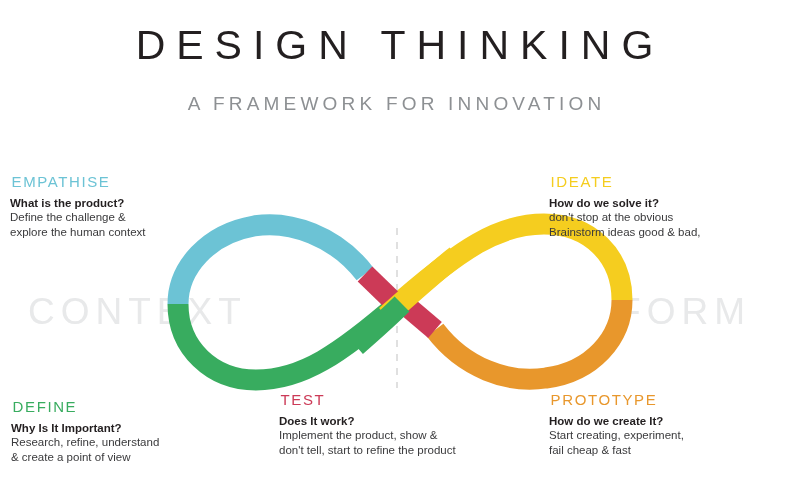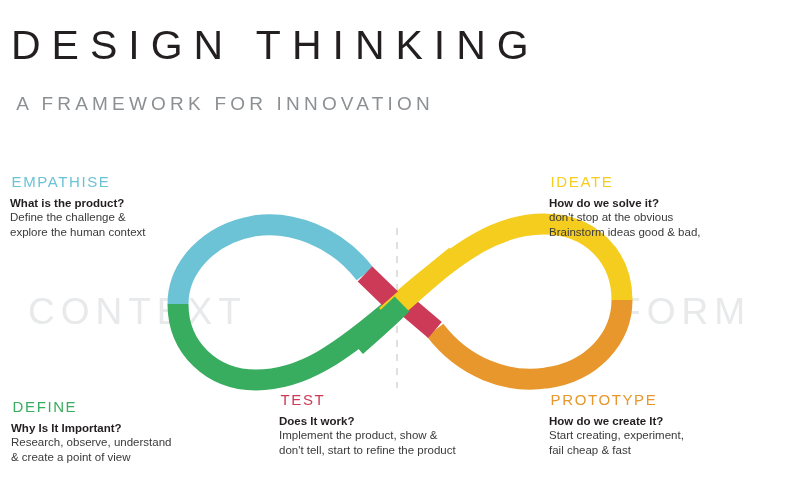--- a/index.html
+++ b/index.html
@@ -15,20 +15,21 @@
     font-family: "Liberation Sans", sans-serif;
     color: #231f20;
   }
 
   
   .header {
     position: absolute;
     top: 0;
     left: 0;
     width: 789px;
+    text-align: center;
   }
   .title {
     margin: 0;
     padding-top: 24px;
     font-size: 41px;
     font-weight: 400;
     letter-spacing: 11px;
     color: #231f20;
     text-indent: 11px;
     line-height: 1.05;
@@ -143,21 +144,21 @@
 <div class="stage stage-ideate">
   <p class="stage-title" style="color: rgb(245, 205, 31);">IDEATE</p>
   <p class="stage-question">How do we solve it?</p>
   <p class="stage-line">don't stop at the obvious</p>
   <p class="stage-line">Brainstorm ideas good &amp; bad,</p>
 </div>
 
 <div class="stage stage-define">
   <p class="stage-title" style="color: rgb(56, 172, 95);">DEFINE</p>
   <p class="stage-question">Why Is It Important?</p>
-  <p class="stage-line">Research, observe, understand</p>
+  <p class="stage-line">Research, refine, understand</p>
   <p class="stage-line">&amp; create a point of view</p>
 </div>
 
 <div class="stage stage-test">
   <p class="stage-title" style="color: rgb(204, 58, 87);">TEST</p>
   <p class="stage-question">Does It work?</p>
   <p class="stage-line">Implement the product, show &amp;</p>
   <p class="stage-line">don't tell, start to refine the product</p>
 </div>
 

